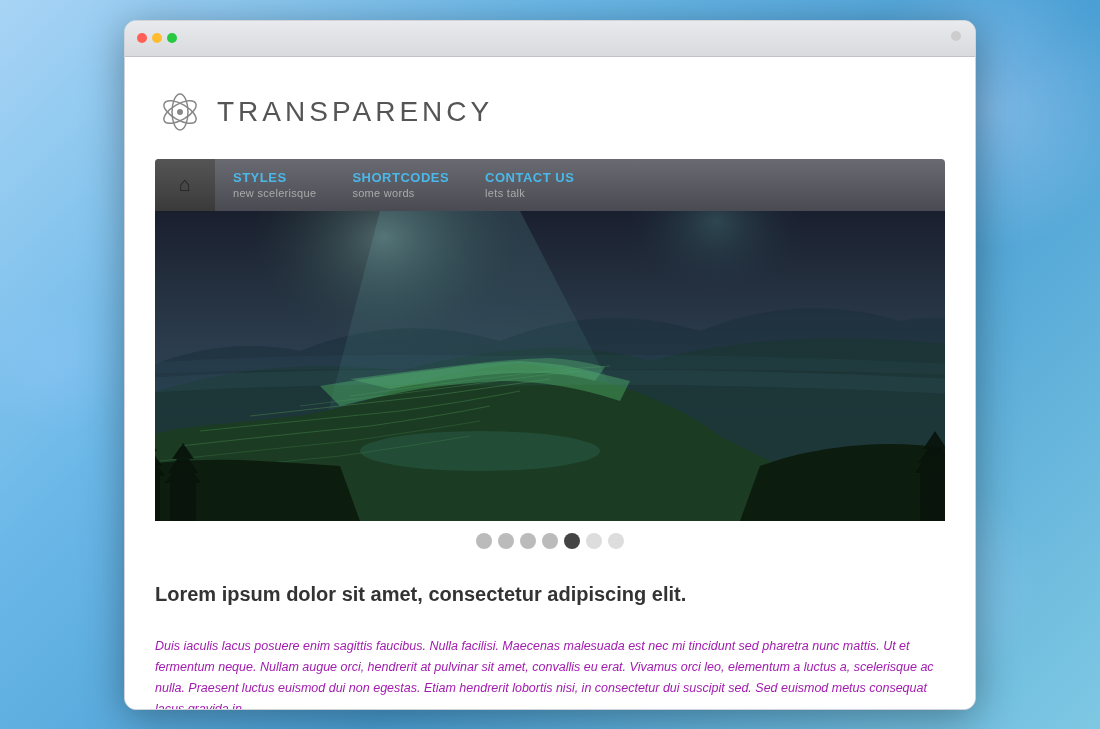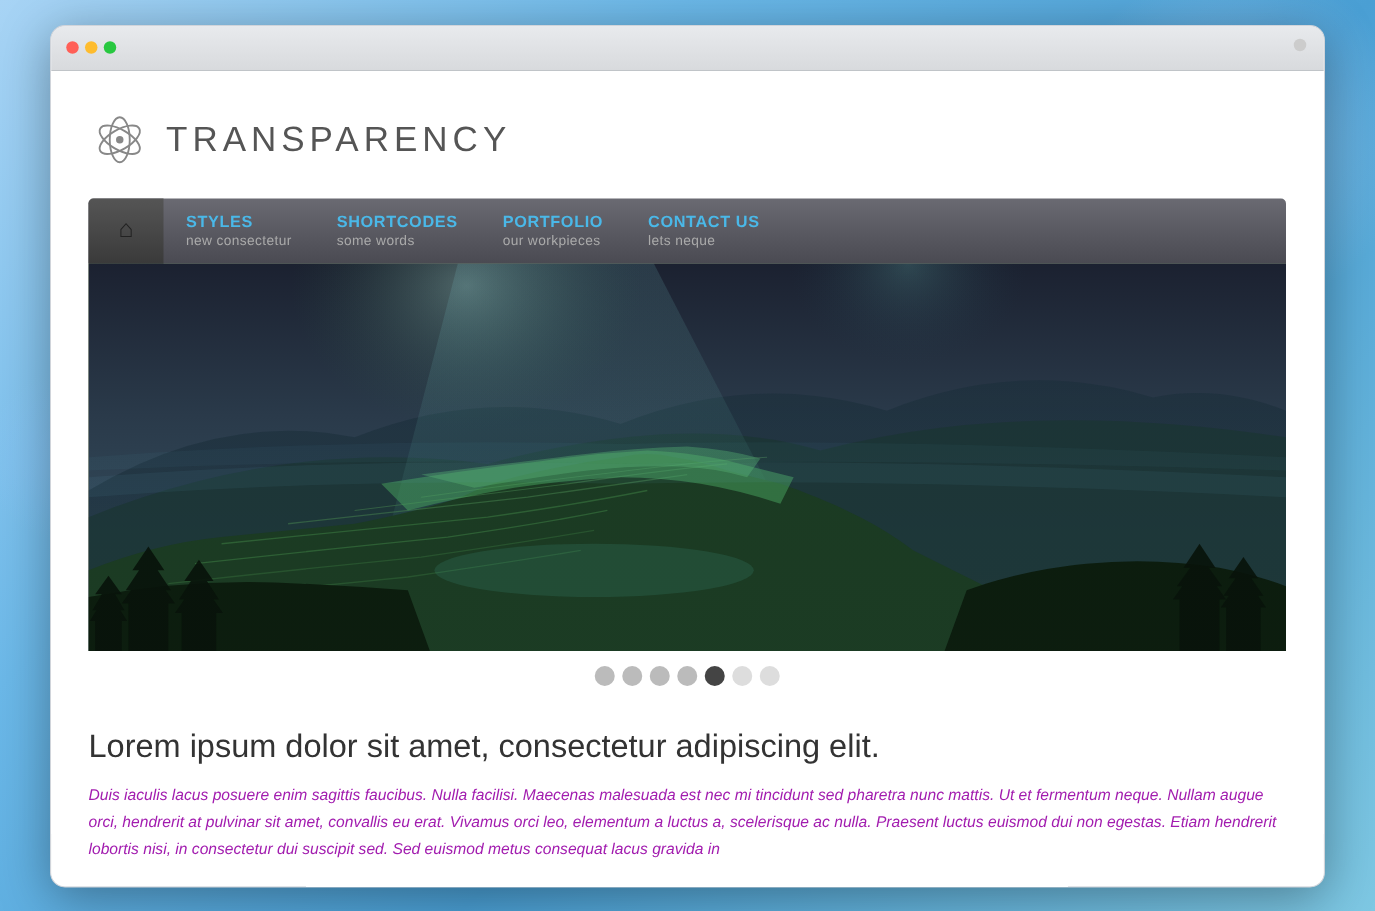--- a/index.html
+++ b/index.html
@@ -21,21 +21,21 @@
       position: absolute;
       top: 0; left: 0; right: 0; bottom: 0;
       background:
         radial-gradient(ellipse 200px 200px at 90% 15%, rgba(200,220,255,0.4) 0%, transparent 70%),
         radial-gradient(ellipse 150px 150px at 85% 80%, rgba(180,210,255,0.3) 0%, transparent 70%),
         radial-gradient(ellipse 100px 100px at 5% 50%, rgba(150,200,255,0.3) 0%, transparent 70%);
       pointer-events: none;
     }
 
     .browser-frame {
-      width: 1020px;
+      width: 852px;
       height: 690px;
       background: #f0f2f5;
       border-radius: 12px;
       box-shadow: 0 8px 40px rgba(0,0,0,0.35);
       overflow: hidden;
       position: relative;
       border: 1px solid #d0d4da;
     }
 
     .browser-chrome {
@@ -192,24 +192,24 @@
     .slider-dot.light {
       background: #ddd;
     }
 
     
     .main-content {
       padding: 20px 5px 20px 0;
     }
 
     .content-heading {
-      font-size: 26px;
-      font-weight: 400;
+      font-size: 20px;
+      font-weight: 700;
       color: #333;
-      margin-bottom: 12px;
+      margin-bottom: 29px;
       line-height: 1.3;
     }
 
     .content-body {
       font-size: 12.5px;
       line-height: 1.7;
       color: #a21caf;
       font-style: italic;
     }
 
@@ -250,33 +250,29 @@
         <span class="site-title">TRANSPARENCY</span>
       </div>
 
       <div class="nav-bar">
         <div class="nav-home">
           <span class="home-icon">⌂</span>
         </div>
         <div class="nav-items">
           <a class="nav-item">
             <span class="nav-item-title">STYLES</span>
-            <span class="nav-item-sub">new consectetur</span>
+            <span class="nav-item-sub">new scelerisque</span>
           </a>
           <a class="nav-item">
             <span class="nav-item-title">SHORTCODES</span>
             <span class="nav-item-sub">some words</span>
           </a>
           <a class="nav-item">
-            <span class="nav-item-title">PORTFOLIO</span>
-            <span class="nav-item-sub">our workpieces</span>
-          </a>
-          <a class="nav-item">
             <span class="nav-item-title">CONTACT US</span>
-            <span class="nav-item-sub">lets neque</span>
+            <span class="nav-item-sub">lets talk</span>
           </a>
         </div>
       </div>
 
       <div class="slider-container">
         <div class="slider-image">
           <svg class="landscape-svg" viewBox="0 0 900 310" preserveAspectRatio="xMidYMid slice" xmlns="http://www.w3.org/2000/svg">
             <defs>
               <linearGradient id="skyGrad" x1="0%" y1="0%" x2="0%" y2="100%">
                 <stop offset="0%" style="stop-color:#1a1f2e;stop-opacity:1"></stop>

